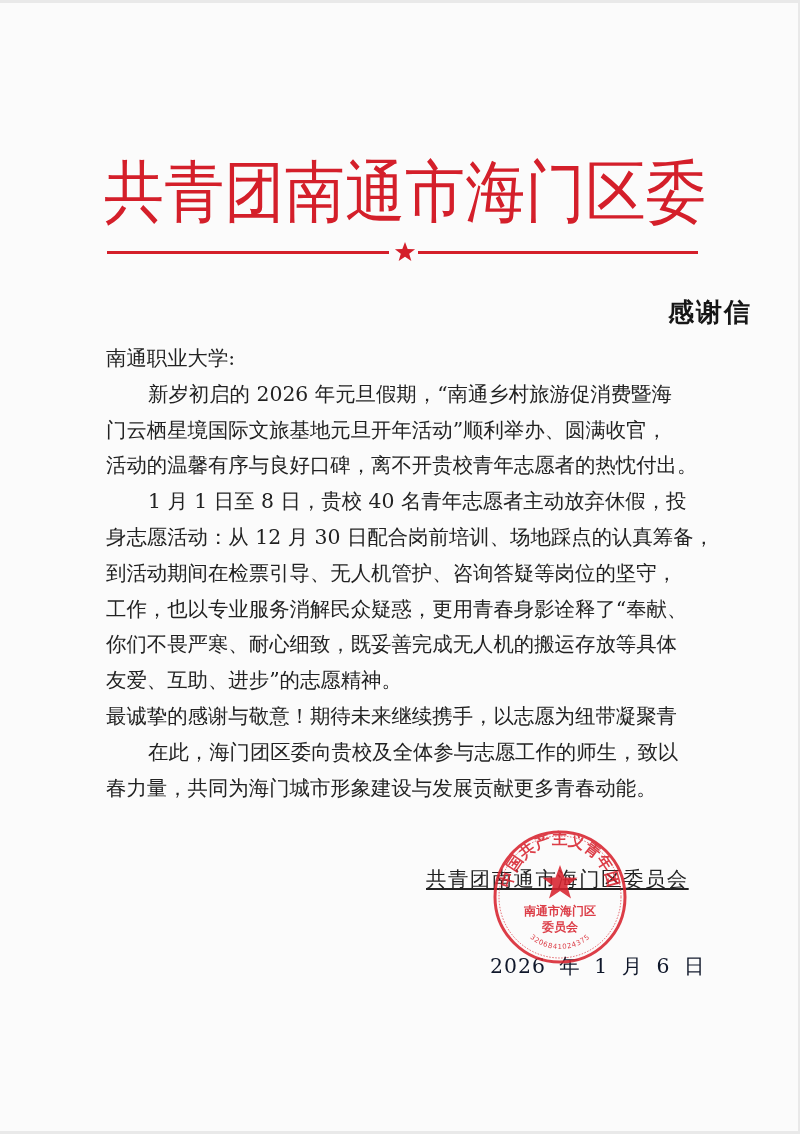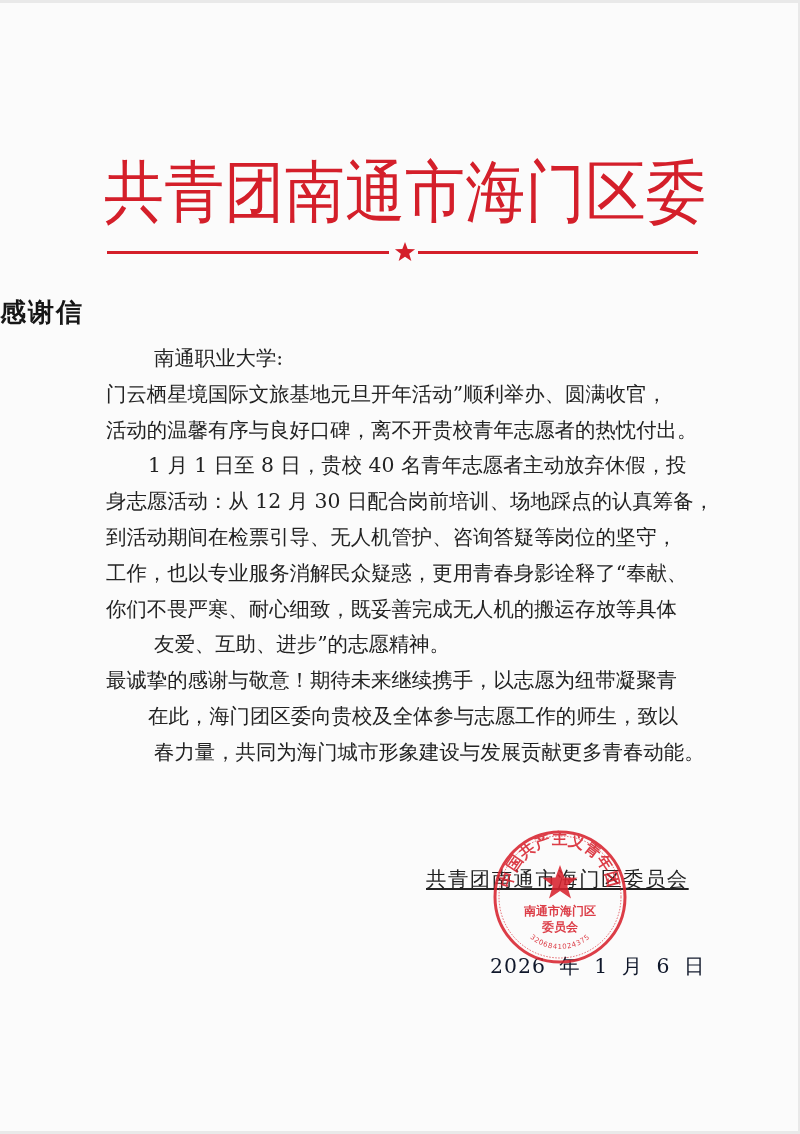--- a/index.html
+++ b/index.html
@@ -17,30 +17,30 @@
     display: flex; justify-content: space-between; align-items: center;
     color: #d41f2a; font-family: "DejaVu Serif", "Liberation Serif", serif;
     font-size: 60px; line-height: 80px; transform: scaleY(1.12);
   }
   .org-title span { display: inline-block; width: 58px; text-align: center; }
   .red-rule { position: absolute; top: 248px; height: 3px; background: #d41f2a; }
   .rule-left { left: 107px; width: 282px; }
   .rule-right { left: 418px; width: 280px; }
   .star { position: absolute; left: 394px; top: 238px; width: 22px; height: 22px; }
   .doc-heading {
-    position: absolute; left: 0; width: 752px; top: 292px; text-align: left;
+    position: absolute; left: 0; width: 752px; top: 292px; text-align: right;
     font-family: "DejaVu Sans", "Liberation Sans", sans-serif;
     font-weight: bold; font-size: 26px; letter-spacing: 2px; color: #161616;
   }
   .body-text {
     position: absolute; left: 106px; top: 338px; width: 598px;
     font-size: 20.4px; line-height: 35.8px; color: #222;
   }
   .body-text .line { white-space: nowrap; height: 35.8px; display: flex; justify-content: space-between; }
-  .body-text .line.last { justify-content: flex-start; margin-left: 48px; }
+  .body-text .line.last { justify-content: flex-start; }
   .body-text .line.indent { padding-left: 42px; }
   .signature {
     position: absolute; left: 426px; top: 862px; width: 268px;
     font-size: 20.4px; color: #222; letter-spacing: 1.5px; white-space: nowrap; text-decoration: underline;
   }
   .date {
     position: absolute; left: 490px; top: 949px;
     font-size: 20.4px; color: #0f172a; letter-spacing: 1px; white-space: nowrap; word-spacing: 6px;
   }
   .stamp { position: absolute; left: 492px; top: 826px; width: 136px; height: 136px; opacity: 0.88; }
@@ -66,20 +66,21 @@
   <div class="red-rule rule-left"></div>
   <svg class="star" viewBox="0 0 24 24">
     <polygon points="12,1 14.9,8.6 23,8.9 16.6,13.9 18.9,21.8 12,17.3 5.1,21.8 7.4,13.9 1,8.9 9.1,8.6" fill="#d41f2a"></polygon>
   </svg>
   <div class="red-rule rule-right"></div>
 
   <div class="doc-heading">感谢信</div>
 
   <div class="body-text">
     <div class="line last">南通职业大学:</div>
+    <div class="line indent">新岁初启的 2026 年元旦假期，“南通乡村旅游促消费暨海</div>
     <div class="line">门云栖星境国际文旅基地元旦开年活动”顺利举办、圆满收官，</div>
     <div class="line">活动的温馨有序与良好口碑，离不开贵校青年志愿者的热忱付出。</div>
     <div class="line indent">1 月 1 日至 8 日，贵校 40 名青年志愿者主动放弃休假，投</div>
     <div class="line">身志愿活动：从 12 月 30 日配合岗前培训、场地踩点的认真筹备，</div>
     <div class="line">到活动期间在检票引导、无人机管护、咨询答疑等岗位的坚守，</div>
     <div class="line">工作，也以专业服务消解民众疑惑，更用青春身影诠释了“奉献、</div>
     <div class="line">你们不畏严寒、耐心细致，既妥善完成无人机的搬运存放等具体</div>
     <div class="line last">友爱、互助、进步”的志愿精神。</div>
     <div class="line">最诚挚的感谢与敬意！期待未来继续携手，以志愿为纽带凝聚青</div>
     <div class="line indent">在此，海门团区委向贵校及全体参与志愿工作的师生，致以</div>

